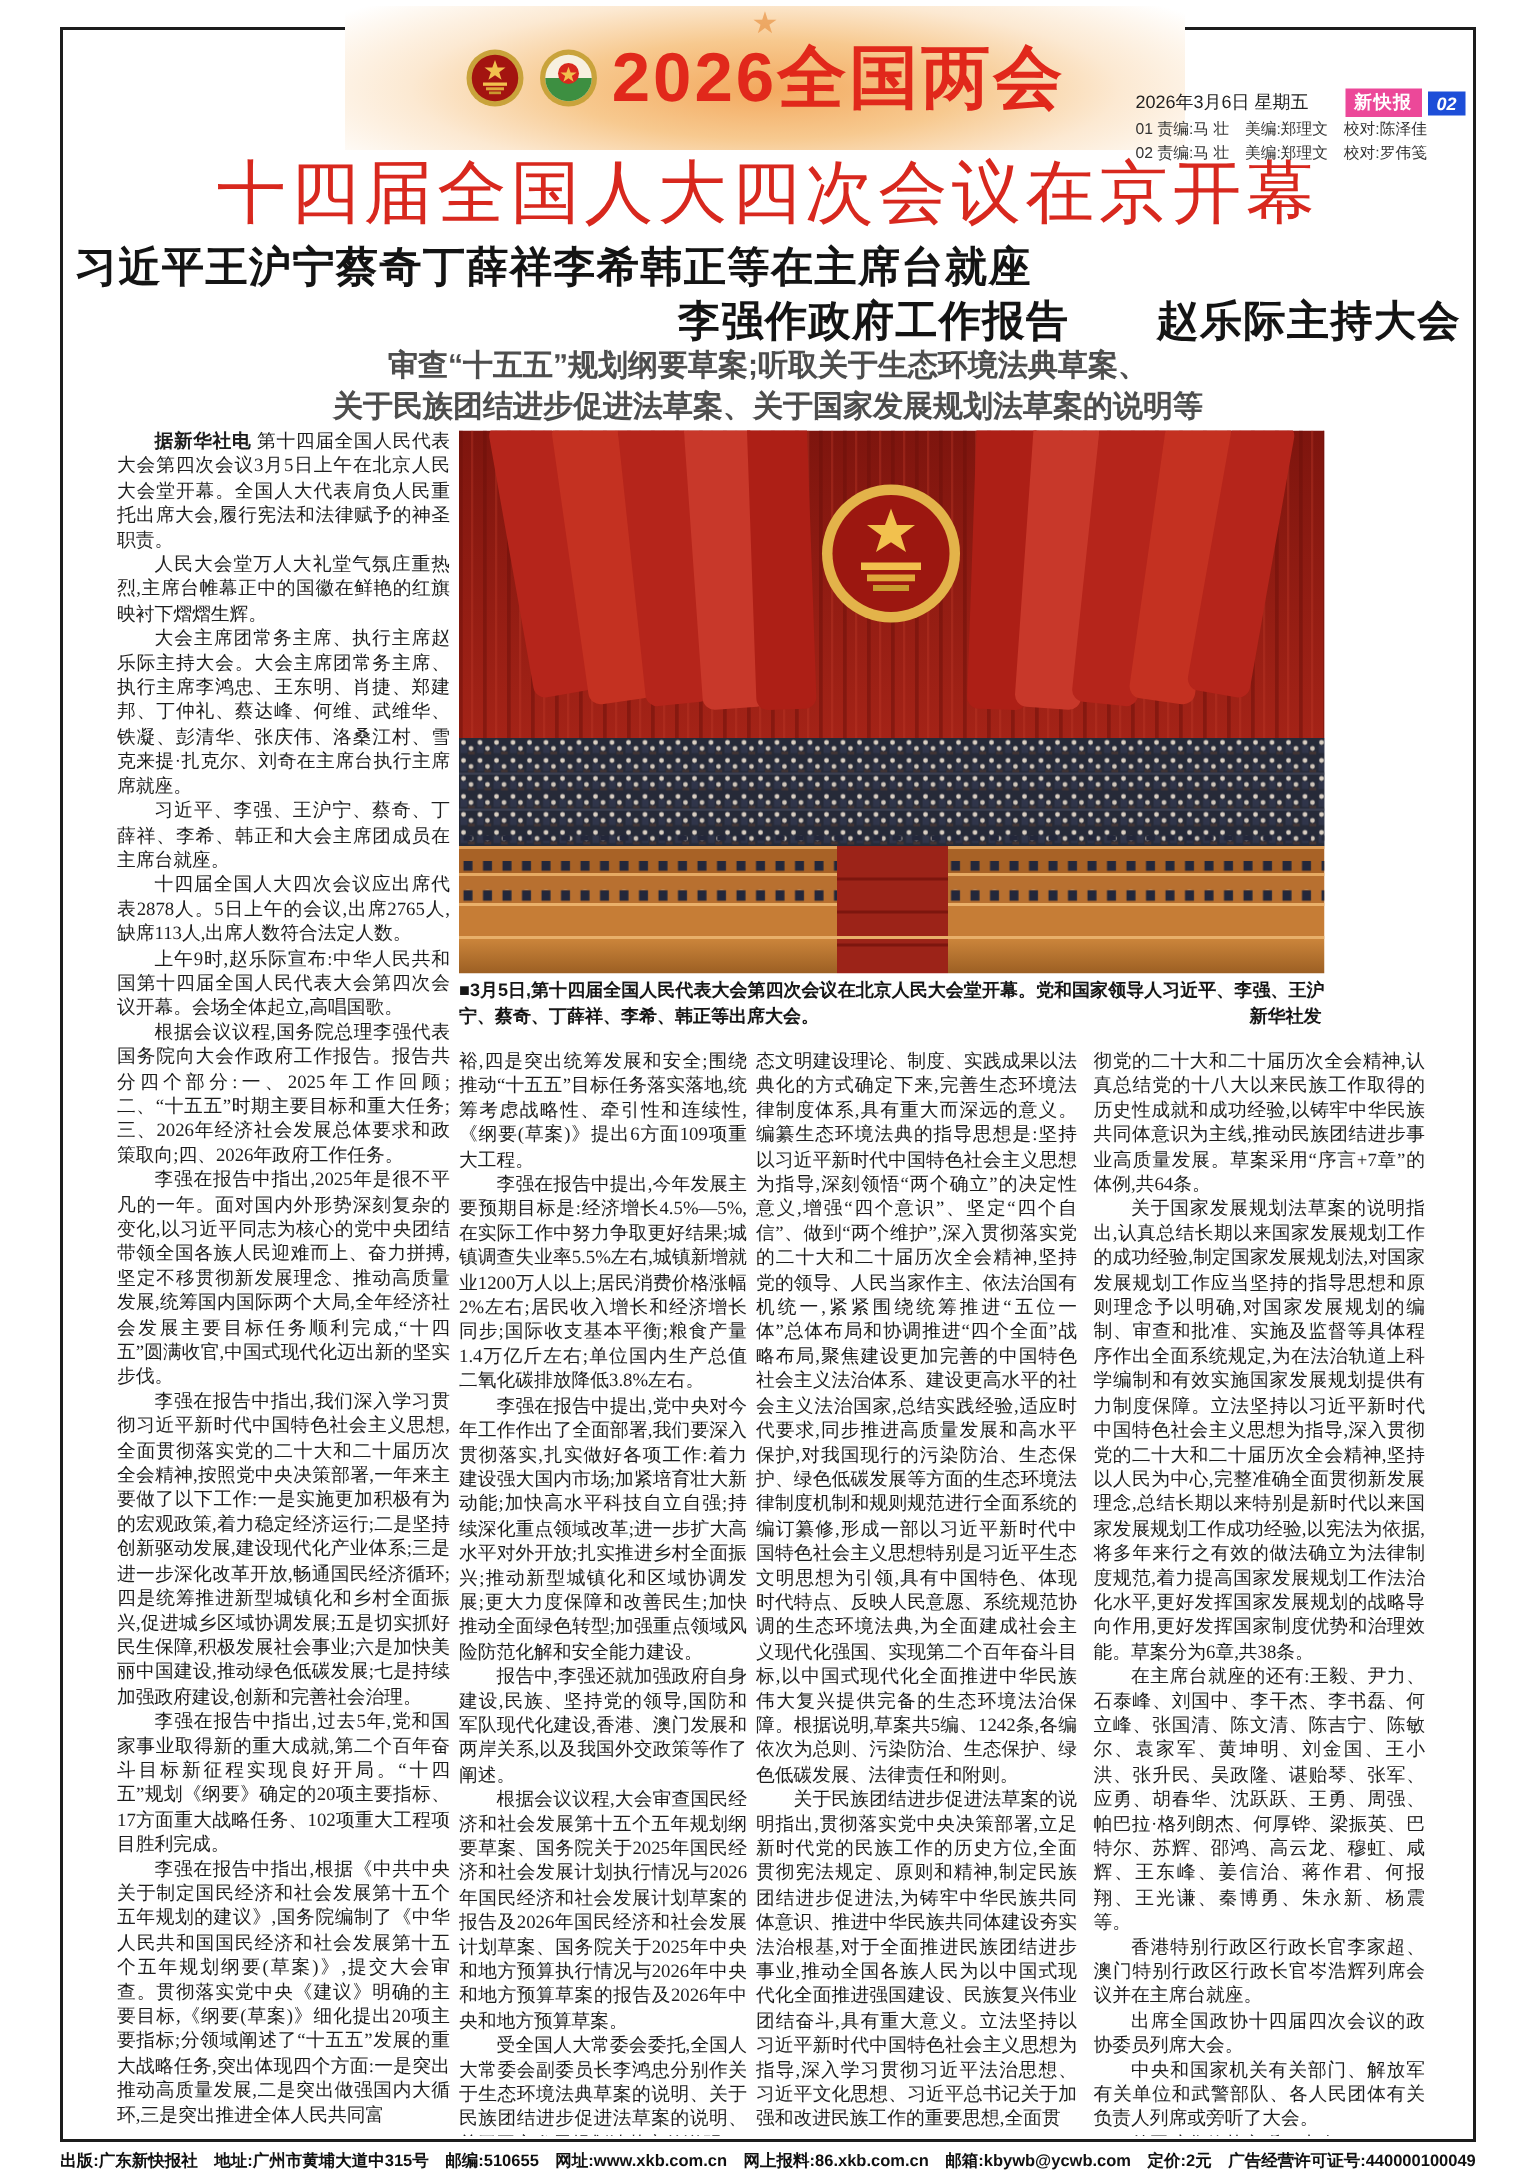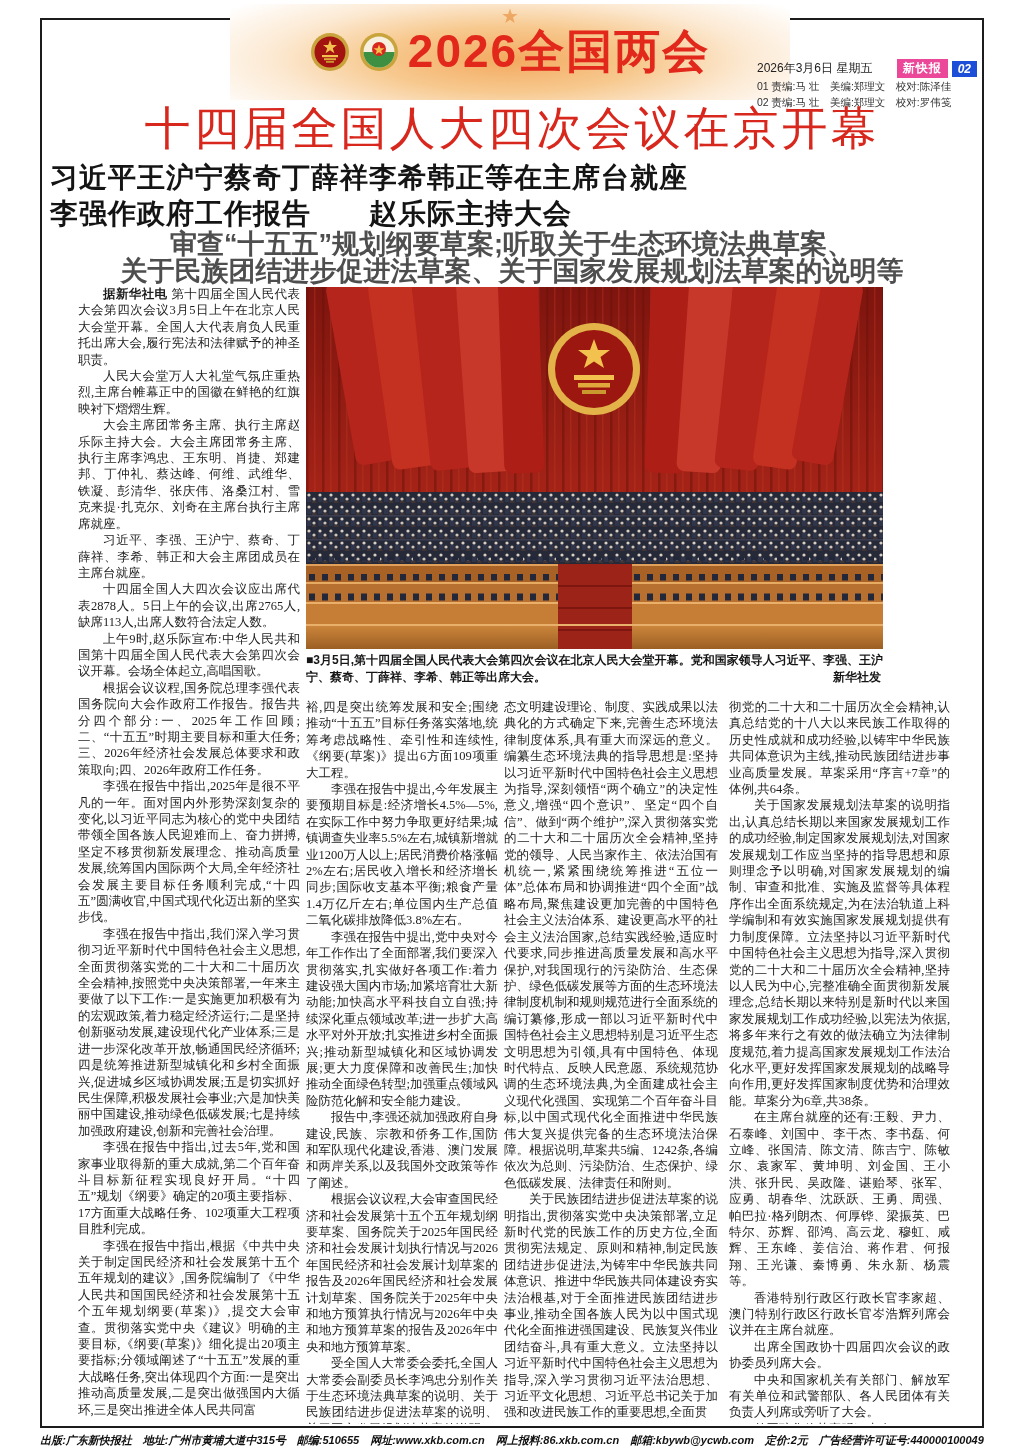--- a/index.html
+++ b/index.html
@@ -38,26 +38,26 @@
   .headline-main{
     position:absolute;left:50px;top:98px;width:924px;text-align:center;
     font-family:"Liberation Serif","DejaVu Serif",serif;
     font-size:46px;font-weight:normal;color:#d8281e;letter-spacing:3px;white-space:nowrap;
   }
   .deck1{
     position:absolute;left:50px;top:159px;width:924px;text-align:left;
     font-size:28px;font-weight:bold;color:#141414;letter-spacing:1px;white-space:nowrap;
   }
   .deck2{
-    position:absolute;left:50px;top:195px;width:924px;text-align:left;
+    position:absolute;left:50px;top:195px;width:924px;text-align:right;
     font-size:28px;font-weight:bold;color:#141414;letter-spacing:1px;white-space:nowrap;
   }
   .deck3{
     position:absolute;left:50px;top:231px;width:924px;text-align:center;
-    font-size:27px;font-weight:bold;color:#4e4e4e;line-height:27px;white-space:nowrap;
+    font-size:20px;font-weight:bold;color:#4e4e4e;line-height:27px;white-space:nowrap;
   }
   
   .col{
     position:absolute;overflow:hidden;text-align:justify;
     font-family:"Liberation Serif","DejaVu Serif",serif;
     font-size:12.5px;line-height:16.4px;color:#1d1d1d;
   }
   .col-1{left:78px;top:286px;width:222px;height:1138px;}
   .col-2{left:306px;top:699px;width:192px;height:725px;}
   .col-3{left:504px;top:699px;width:214px;height:725px;}
@@ -68,21 +68,21 @@
   
   .photo-wrap{position:absolute;left:306px;top:287px;width:577px;height:362px;}
   .caption{
     position:absolute;left:306px;top:652px;width:577px;
     font-size:12px;font-weight:bold;line-height:17px;color:#161616;text-align:justify;
   }
   .caption .credit{position:absolute;right:2px;top:17px;font-weight:bold;}
   
   .footer{
     position:absolute;left:40px;top:1433px;width:944px;text-align:center;
-    font-size:11px;font-weight:bold;color:#111;white-space:nowrap;font-style:italic;
+    font-size:11px;font-weight:bold;color:#111;white-space:nowrap;
   }
 </style>
 </head>
 <body>
 
 <div class="page-border"></div>
 
 <div class="banner">
   <span class="glow-star">★</span>
   <svg class="emblem" width="40" height="40" viewBox="0 0 40 40">
@@ -239,21 +239,21 @@
     <p class="para">根据会议议程,国务院总理李强代表国务院向大会作政府工作报告。报告共分四个部分:一、2025年工作回顾;二、“十五五”时期主要目标和重大任务;三、2026年经济社会发展总体要求和政策取向;四、2026年政府工作任务。</p>
     <p class="para">李强在报告中指出,2025年是很不平凡的一年。面对国内外形势深刻复杂的变化,以习近平同志为核心的党中央团结带领全国各族人民迎难而上、奋力拼搏,坚定不移贯彻新发展理念、推动高质量发展,统筹国内国际两个大局,全年经济社会发展主要目标任务顺利完成,“十四五”圆满收官,中国式现代化迈出新的坚实步伐。</p>
     <p class="para">李强在报告中指出,我们深入学习贯彻习近平新时代中国特色社会主义思想,全面贯彻落实党的二十大和二十届历次全会精神,按照党中央决策部署,一年来主要做了以下工作:一是实施更加积极有为的宏观政策,着力稳定经济运行;二是坚持创新驱动发展,建设现代化产业体系;三是进一步深化改革开放,畅通国民经济循环;四是统筹推进新型城镇化和乡村全面振兴,促进城乡区域协调发展;五是切实抓好民生保障,积极发展社会事业;六是加快美丽中国建设,推动绿色低碳发展;七是持续加强政府建设,创新和完善社会治理。</p>
     <p class="para">李强在报告中指出,过去5年,党和国家事业取得新的重大成就,第二个百年奋斗目标新征程实现良好开局。“十四五”规划《纲要》确定的20项主要指标、17方面重大战略任务、102项重大工程项目胜利完成。</p>
     <p class="para">李强在报告中指出,根据《中共中央关于制定国民经济和社会发展第十五个五年规划的建议》,国务院编制了《中华人民共和国国民经济和社会发展第十五个五年规划纲要(草案)》,提交大会审查。贯彻落实党中央《建议》明确的主要目标,《纲要(草案)》细化提出20项主要指标;分领域阐述了“十五五”发展的重大战略任务,突出体现四个方面:一是突出推动高质量发展,二是突出做强国内大循环,三是突出推进全体人民共同富</p>
   </div>
 <div class="col col-2">
     <p class="para cont">裕,四是突出统筹发展和安全;围绕推动“十五五”目标任务落实落地,统筹考虑战略性、牵引性和连续性,《纲要(草案)》提出6方面109项重大工程。</p>
     <p class="para">李强在报告中提出,今年发展主要预期目标是:经济增长4.5%—5%,在实际工作中努力争取更好结果;城镇调查失业率5.5%左右,城镇新增就业1200万人以上;居民消费价格涨幅2%左右;居民收入增长和经济增长同步;国际收支基本平衡;粮食产量1.4万亿斤左右;单位国内生产总值二氧化碳排放降低3.8%左右。</p>
     <p class="para">李强在报告中提出,党中央对今年工作作出了全面部署,我们要深入贯彻落实,扎实做好各项工作:着力建设强大国内市场;加紧培育壮大新动能;加快高水平科技自立自强;持续深化重点领域改革;进一步扩大高水平对外开放;扎实推进乡村全面振兴;推动新型城镇化和区域协调发展;更大力度保障和改善民生;加快推动全面绿色转型;加强重点领域风险防范化解和安全能力建设。</p>
-    <p class="para">报告中,李强还就加强政府自身建设,民族、宗教和侨务工作,国防和军队现代化建设,香港、澳门发展和两岸关系,以及我国外交政策等作了阐述。</p>
+    <p class="para">报告中,李强还就加强政府自身建设,民族、坚持党的领导,国防和军队现代化建设,香港、澳门发展和两岸关系,以及我国外交政策等作了阐述。</p>
     <p class="para">根据会议议程,大会审查国民经济和社会发展第十五个五年规划纲要草案、国务院关于2025年国民经济和社会发展计划执行情况与2026年国民经济和社会发展计划草案的报告及2026年国民经济和社会发展计划草案、国务院关于2025年中央和地方预算执行情况与2026年中央和地方预算草案的报告及2026年中央和地方预算草案。</p>
     <p class="para">受全国人大常委会委托,全国人大常委会副委员长李鸿忠分别作关于生态环境法典草案的说明、关于民族团结进步促进法草案的说明、关于国家发展规划法草案的说明。</p>
   </div>
 <div class="col col-3">
     <p class="para cont">态文明建设理论、制度、实践成果以法典化的方式确定下来,完善生态环境法律制度体系,具有重大而深远的意义。编纂生态环境法典的指导思想是:坚持以习近平新时代中国特色社会主义思想为指导,深刻领悟“两个确立”的决定性意义,增强“四个意识”、坚定“四个自信”、做到“两个维护”,深入贯彻落实党的二十大和二十届历次全会精神,坚持党的领导、人民当家作主、依法治国有机统一,紧紧围绕统筹推进“五位一体”总体布局和协调推进“四个全面”战略布局,聚焦建设更加完善的中国特色社会主义法治体系、建设更高水平的社会主义法治国家,总结实践经验,适应时代要求,同步推进高质量发展和高水平保护,对我国现行的污染防治、生态保护、绿色低碳发展等方面的生态环境法律制度机制和规则规范进行全面系统的编订纂修,形成一部以习近平新时代中国特色社会主义思想特别是习近平生态文明思想为引领,具有中国特色、体现时代特点、反映人民意愿、系统规范协调的生态环境法典,为全面建成社会主义现代化强国、实现第二个百年奋斗目标,以中国式现代化全面推进中华民族伟大复兴提供完备的生态环境法治保障。根据说明,草案共5编、1242条,各编依次为总则、污染防治、生态保护、绿色低碳发展、法律责任和附则。</p>
     <p class="para">关于民族团结进步促进法草案的说明指出,贯彻落实党中央决策部署,立足新时代党的民族工作的历史方位,全面贯彻宪法规定、原则和精神,制定民族团结进步促进法,为铸牢中华民族共同体意识、推进中华民族共同体建设夯实法治根基,对于全面推进民族团结进步事业,推动全国各族人民为以中国式现代化全面推进强国建设、民族复兴伟业团结奋斗,具有重大意义。立法坚持以习近平新时代中国特色社会主义思想为指导,深入学习贯彻习近平法治思想、习近平文化思想、习近平总书记关于加强和改进民族工作的重要思想,全面贯</p>
   </div>
 <div class="col col-4">
     <p class="para cont">彻党的二十大和二十届历次全会精神,认真总结党的十八大以来民族工作取得的历史性成就和成功经验,以铸牢中华民族共同体意识为主线,推动民族团结进步事业高质量发展。草案采用“序言+7章”的体例,共64条。</p>
     <p class="para">关于国家发展规划法草案的说明指出,认真总结长期以来国家发展规划工作的成功经验,制定国家发展规划法,对国家发展规划工作应当坚持的指导思想和原则理念予以明确,对国家发展规划的编制、审查和批准、实施及监督等具体程序作出全面系统规定,为在法治轨道上科学编制和有效实施国家发展规划提供有力制度保障。立法坚持以习近平新时代中国特色社会主义思想为指导,深入贯彻党的二十大和二十届历次全会精神,坚持以人民为中心,完整准确全面贯彻新发展理念,总结长期以来特别是新时代以来国家发展规划工作成功经验,以宪法为依据,将多年来行之有效的做法确立为法律制度规范,着力提高国家发展规划工作法治化水平,更好发挥国家发展规划的战略导向作用,更好发挥国家制度优势和治理效能。草案分为6章,共38条。</p>

